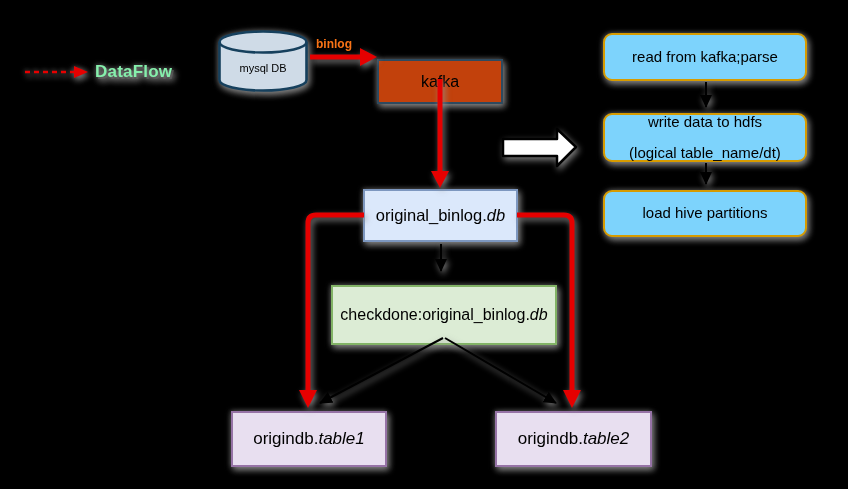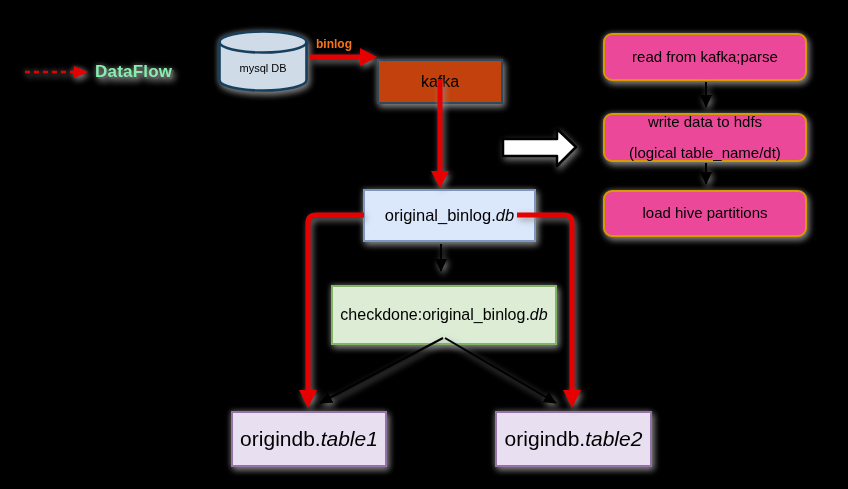--- a/index.html
+++ b/index.html
@@ -21,32 +21,32 @@
   .mysql svg{position:absolute;left:0;top:0;}
   .mysql-label{position:relative;font-size:11px;margin-top:13px;}
 
   
   .kafka{left:377px;top:35px;width:126px;height:45px;background:#c2410c;border:2.5px solid #2e4a5f;font-size:16px;margin-top:24px;}
 
   
   .edge-label{position:absolute;left:316px;top:37px;color:#f97316;font-size:12px;font-weight:bold;}
 
   
-  .step{left:603px;width:204px;background:#ec4899;border:2px solid #d79b00;border-radius:9px;
+  .step{left:603px;width:204px;background:#7dd3fc;border:2px solid #d79b00;border-radius:9px;
     font-size:15px;line-height:1.25;flex-direction:column;align-items:center;}
   .step-1{top:33px;height:48px;}
   .step-2{top:113px;height:49px;gap:12px;}
   .step-3{top:190px;height:47px;}
 
   
-  .binlog{left:363px;top:189px;width:173px;height:53px;background:#dbe8fb;border:2px solid #7d97bf;font-size:16.5px;}
+  .binlog{left:363px;top:189px;width:155px;height:53px;background:#dbe8fb;border:2px solid #7d97bf;font-size:16.5px;}
   .checkdone{left:331px;top:285px;width:226px;height:60px;background:#dcecd5;border:2px solid #82b366;font-size:16px;}
 
   
-  .tablebox{background:#e8dff0;border:2px solid #9673a6;font-size:21px;}
+  .tablebox{background:#e8dff0;border:2px solid #9673a6;font-size:17px;}
   .table1{left:231px;top:411px;width:156px;height:56px;}
   .table2{left:495px;top:411px;width:157px;height:56px;}
 
   .arrows{position:absolute;left:0;top:0;width:848px;height:489px;pointer-events:none;}
 </style>
 </head>
 <body>
 
 <div class="canvas">
 

